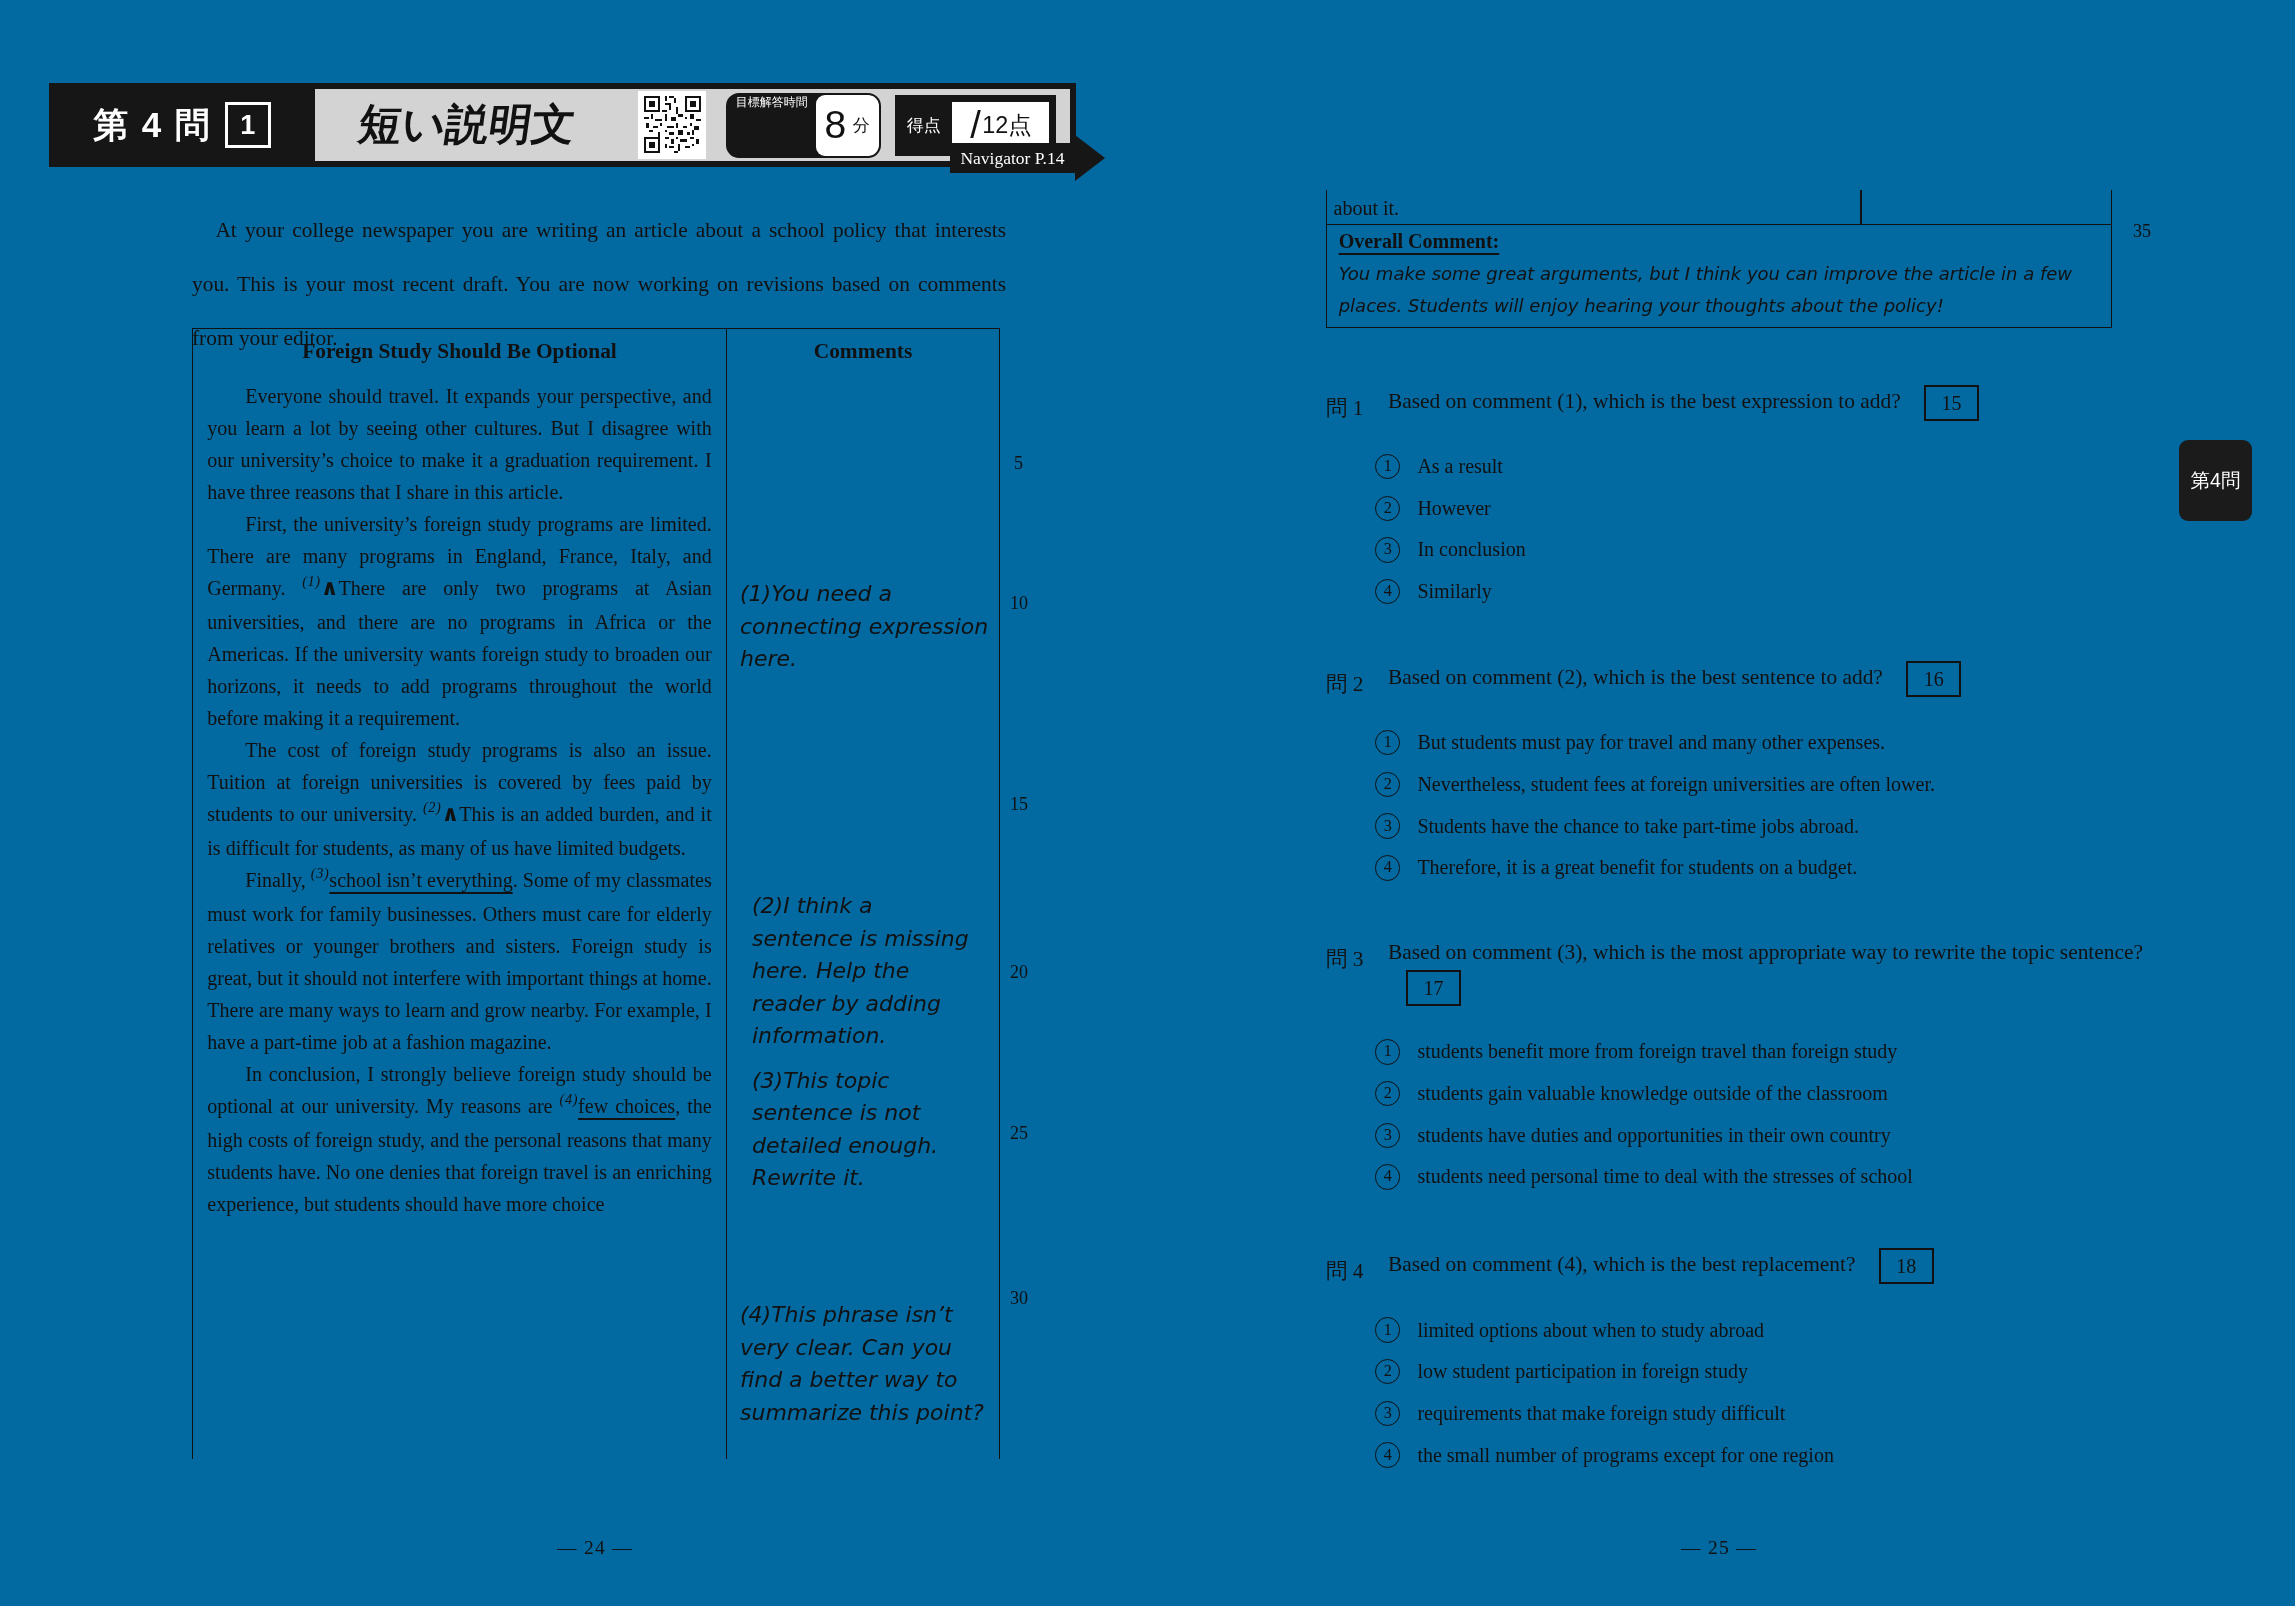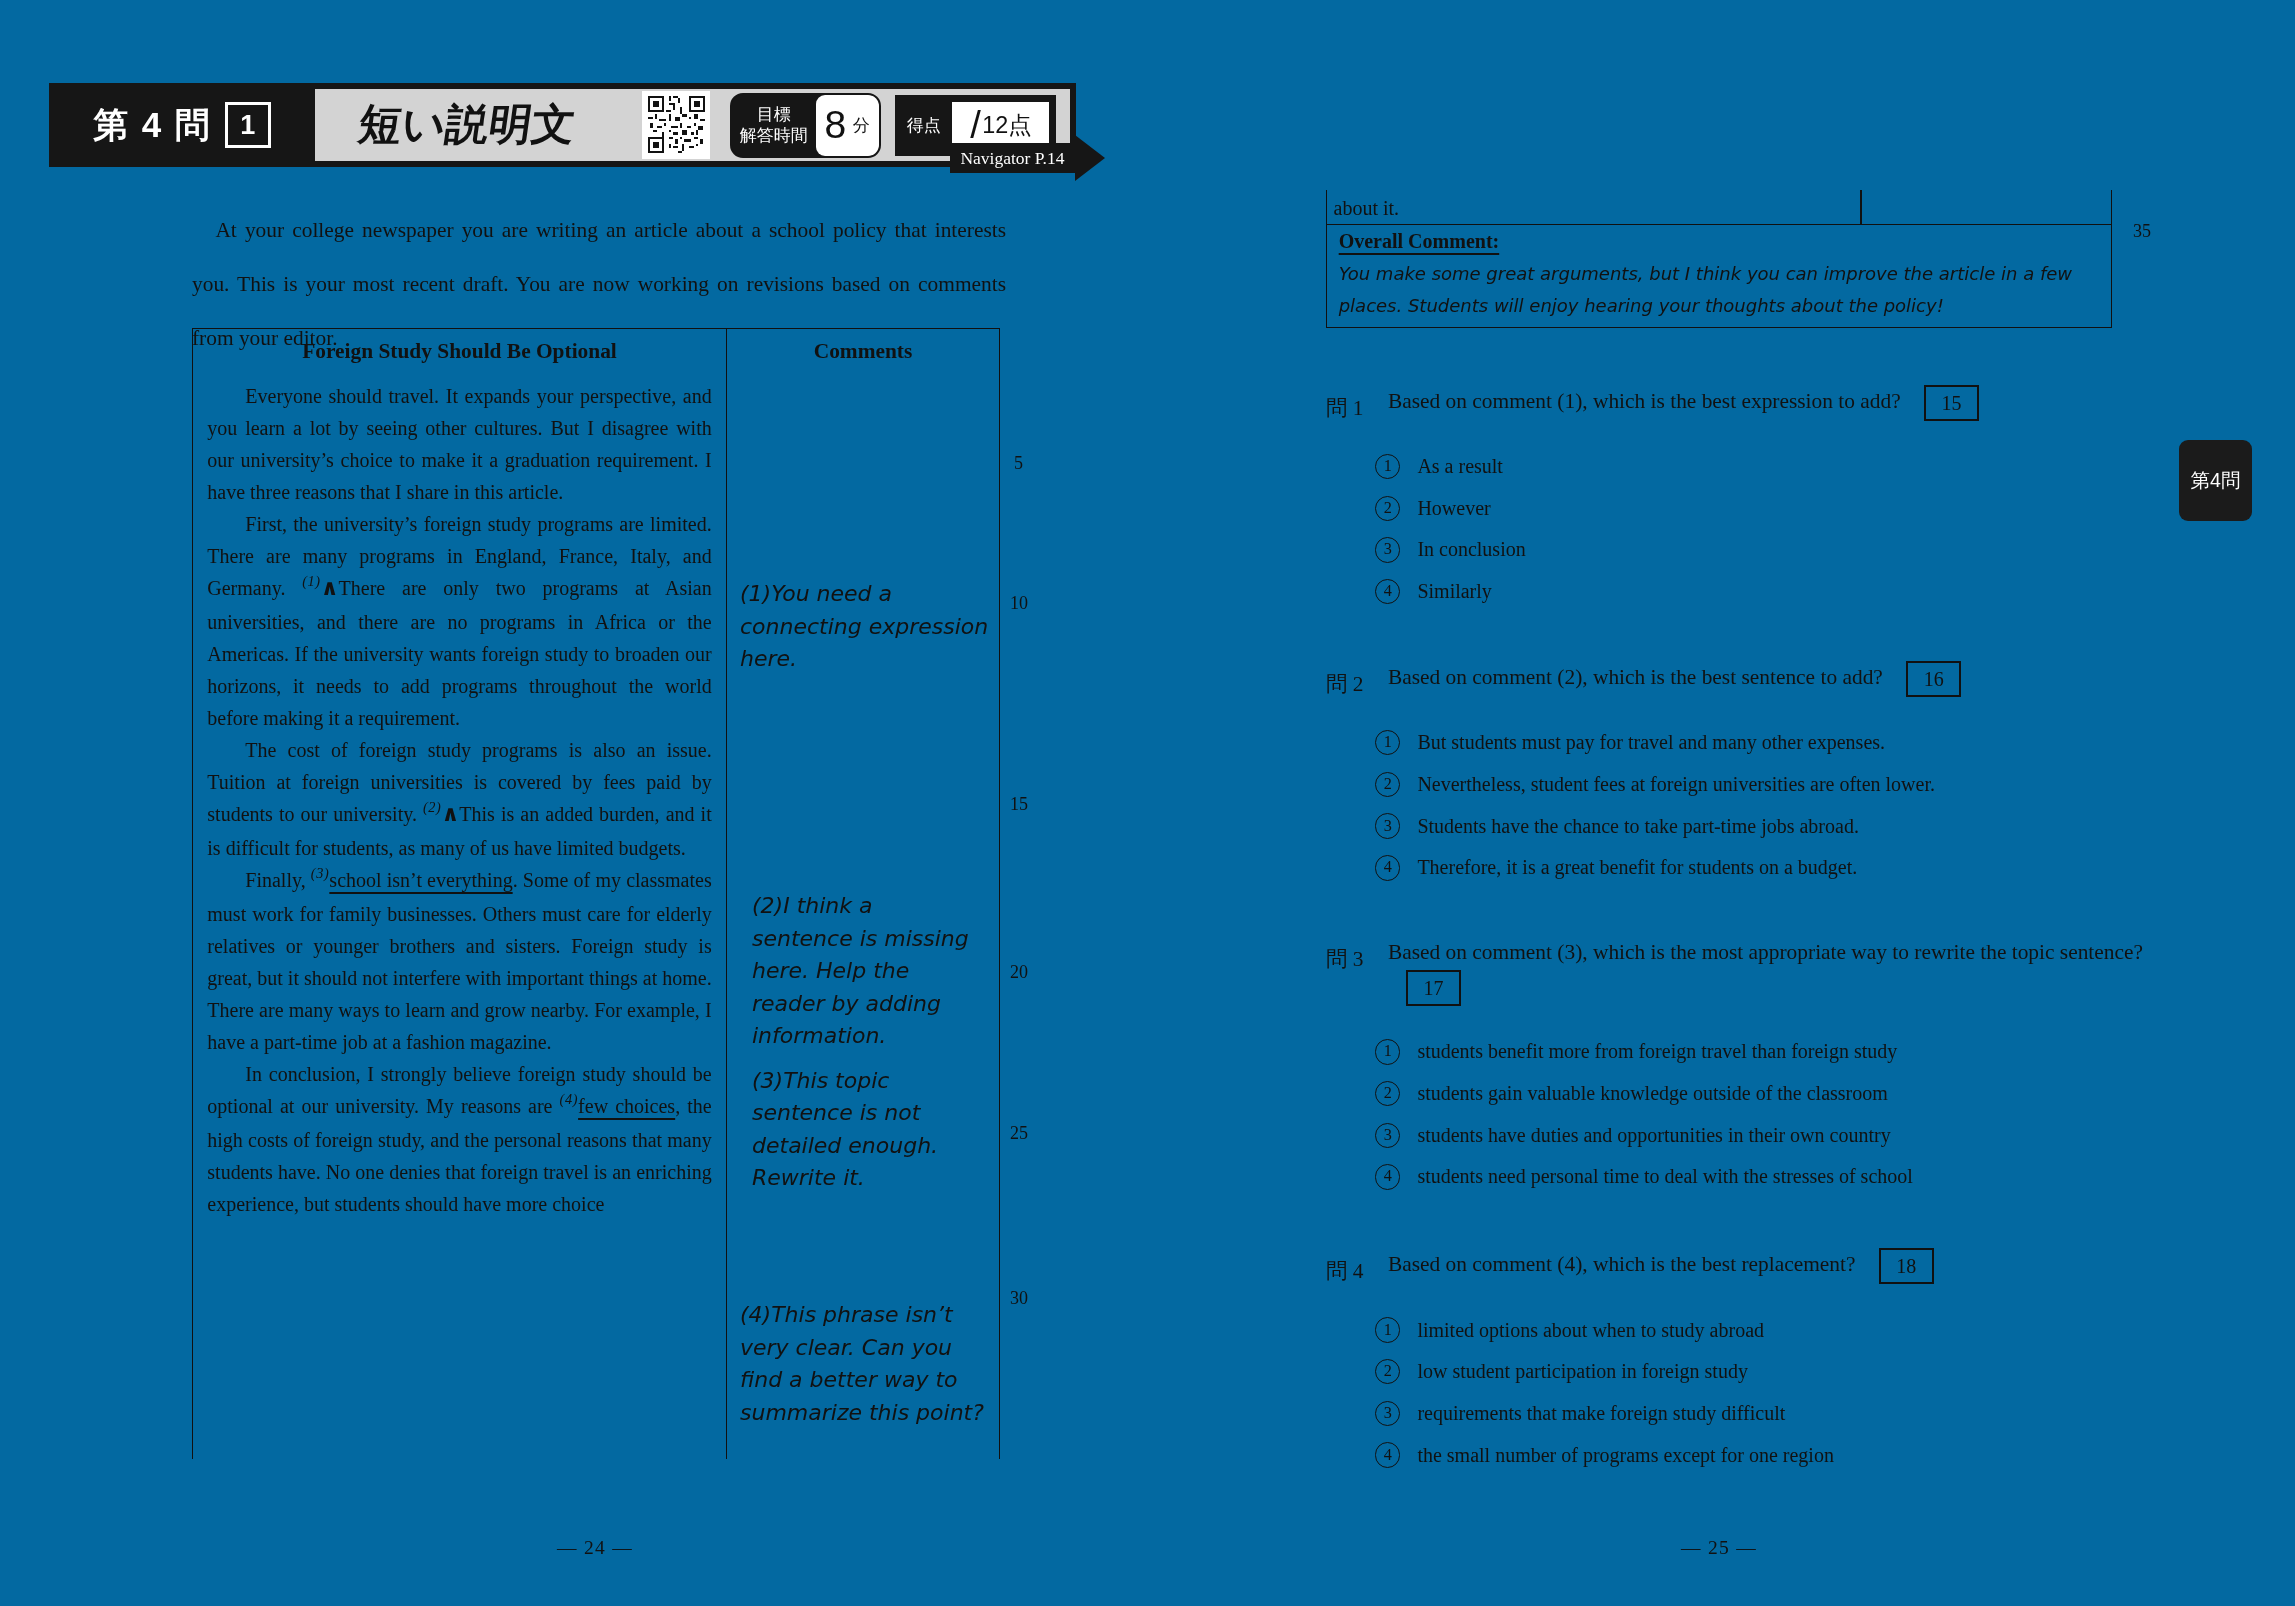--- a/index.html
+++ b/index.html
@@ -17,22 +17,22 @@
   .hdr-section { color:#fff; font-size:35px; font-weight:bold; letter-spacing:1.9px; white-space:nowrap; }
   .hdr-box { width:40px; height:40px; border:3.9px solid #fff; color:#fff; display:flex;
              align-items:center; justify-content:center; font-size:27px; font-weight:bold; }
   .hdr-right { position:absolute; left:266px; top:5.8px; right:5.8px; bottom:5.8px; background:#d3d3d3;
                display:flex; align-items:center; }
   .hdr-title { font-size:43px; font-weight:bold; margin-left:44px; transform:skewX(-8deg); white-space:nowrap; }
   .qr { width:68px; height:68px; background:#fff; margin-left:auto; padding:5.2px; box-sizing:border-box; flex:0 0 auto; }
   .qr svg { width:57px; height:57px; display:block; }
   .time-badge { margin-left:19.5px; display:flex; height:61px; border:2.6px solid #161616; border-radius:13px;
                 overflow:hidden; background:#161616; flex:0 0 auto; }
-  .tb-left { background:#161616; color:#fff; display:flex; flex-direction:column; justify-content:center;
-             padding:0 7.8px; font-size:17px; line-height:1.25; text-align:center; }
+  .tb-left { background:#161616; color:#fff; display:flex; flex-direction:row; justify-content:center;
+             padding:0 7.8px; font-size:12px; line-height:1.25; text-align:center; }
   .tb-right { background:#fff; display:flex; align-items:center; padding:0 9px; gap:6.5px; border-radius:9px; }
   .tb-num { font-size:39px; }
   .tb-unit { font-size:17px; }
   .score-badge { margin-left:14.3px; margin-right:14.3px; height:61px; background:#161616; display:flex;
                  align-items:center; padding:0 6.5px 0 11.7px; gap:11.7px; flex:0 0 auto; }
   .sb-label { color:#fff; font-size:17px; }
   .sb-box { background:#fff; width:97px; height:47px; display:flex; align-items:center; justify-content:center; gap:1.3px; }
   .sb-slash { font-size:38px; line-height:1; }
   .sb-value { font-size:23.4px; }
   .navigator { position:absolute; left:950px; top:143px; height:30px; background:#161616; color:#fff;

